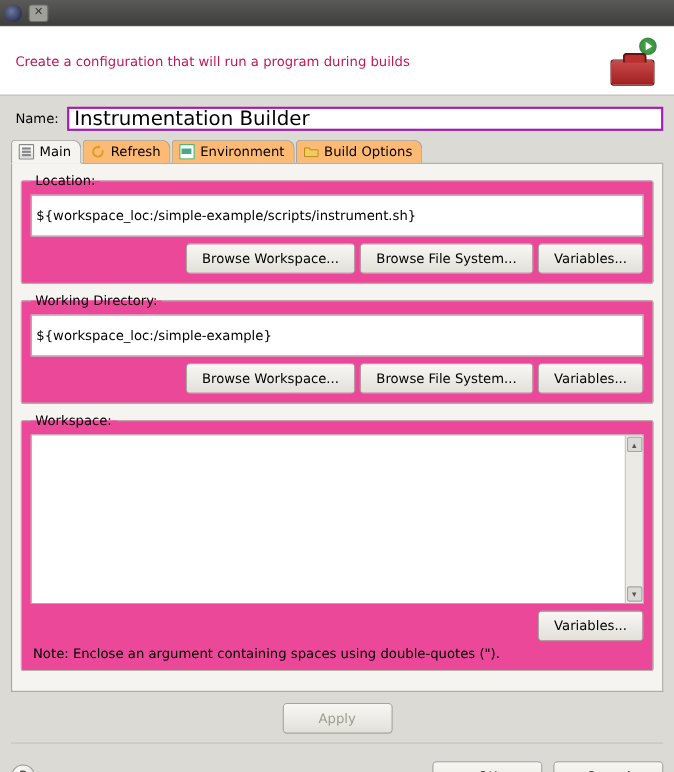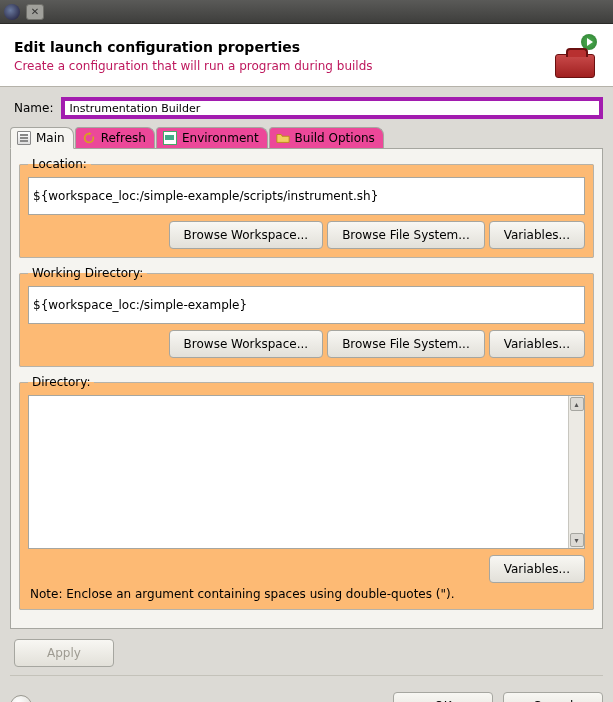--- a/index.html
+++ b/index.html
@@ -88,33 +88,33 @@
     top: -7px; left: 10px; width: 18px; height: 7px;
     border: 2px solid #6a1010; border-bottom: none;
     border-radius: 4px 4px 0 0;
     background: #b83030;
   }
   .body-area { padding: 10px 10px 8px 10px; }
   .name-row { display: flex; align-items: center; margin-bottom: 6px; }
   .name-row label { margin-right: 8px; padding-left: 4px; text-align: center; }
   .name-row input {
     flex: 1; height: 22px;
-    border: 4px solid #a21caf; background: #fff;
-    padding: 2px 4px; font-size: 11px; font-family: inherit;
+    border: 2px solid #a21caf; background: #fff;
+    padding: 2px 4px; font-size: 18px; font-family: inherit;
   }
   .tab-strip {
     display: flex;
     align-items: flex-end;
     height: 24px;
     border-bottom: 1px solid #a6a6a0;
   }
   .tab {
     display: flex; align-items: center;
     padding: 3px 8px 3px 6px;
-    background: #ec4899;
+    background: #fdba74;
     border: 1px solid #a6a6a0;
     border-bottom: none;
     border-radius: 4px 8px 0 0;
     margin-right: 1px;
     cursor: pointer;
     gap: 5px;
     position: relative;
   }
   .tab.active {
     background: #f5f4f0;
@@ -133,21 +133,21 @@
     background: #f5f4f0;
     border: 1px solid #a6a6a0;
     border-top: none;
     padding: 8px 8px 10px 8px;
   }
   fieldset {
     border: 1px solid #b5b2a9;
     border-radius: 2px;
     margin: 0 0 8px 0;
     padding: 6px 8px 8px 8px;
-    background: #fdba74;
+    background: #ec4899;
   }
   legend { padding: 0 4px; font-size: 12px; }
   .text-input {
     width: 100%; height: 22px;
     border: 1px solid #a6a6a0; background: #fff;
     padding: 18px 4px; font-size: 12px; font-family: inherit;
     margin-bottom: 6px;
   }
   .btn-row { display: flex; justify-content: flex-end; gap: 4px; }
   .btn {
@@ -183,21 +183,21 @@
   }
   .textarea-wrap .scroll-btn {
     width: 14px; height: 14px;
     background: #dcdad5; border: 1px solid #a6a6a0;
     border-radius: 2px; margin: 1px 0;
     display: flex; align-items: center; justify-content: center;
     font-size: 8px; color: #555;
   }
   .note { font-size: 12px; padding: 4px 2px 0 2px; }
   .apply-row {
-    display: flex; justify-content: flex-start; gap: 10px;
+    display: flex; justify-content: center; gap: 10px;
     padding: 10px 4px 4px 4px;
   }
   .apply-row .btn { min-width: 100px; }
   .footer {
     display: flex; align-items: center; justify-content: space-between;
     padding: 8px 10px 10px 10px;
   }
   .help-icon {
     width: 22px; height: 22px;
     border: 1px solid #9a9890; border-radius: 50%;
@@ -213,21 +213,20 @@
 </head>
 <body>
 
 <div class="titlebar">
   <span class="eclipse-icon"></span>
   <span class="close-btn">✕</span>
 </div>
 
 <div class="header-area">
   <div class="header-text">
-    <h1>Edit launch configuration properties</h1>
     <p>Create a configuration that will run a program during builds</p>
   </div>
   <div class="header-icon">
     <div class="play"></div>
     <div class="toolbox"></div>
   </div>
 </div>
 
 <div class="body-area">
   <div class="name-row">
@@ -279,21 +278,21 @@
       <legend>Working Directory:</legend>
       <input class="text-input" type="text" value="${workspace_loc:/simple-example}" style="">
       <div class="btn-row">
         <button class="btn">Browse Workspace...</button>
         <button class="btn">Browse File System...</button>
         <button class="btn">Variables...</button>
       </div>
     </fieldset>
 
     <fieldset>
-      <legend>Directory:</legend>
+      <legend>Workspace:</legend>
       <div class="textarea-wrap">
         <textarea style=""></textarea>
         <div class="scrollbar">
           <div class="scroll-btn">▴</div>
           <div class="scroll-btn">▾</div>
         </div>
       </div>
       <div class="btn-row">
         <button class="btn">Variables...</button>
       </div>

